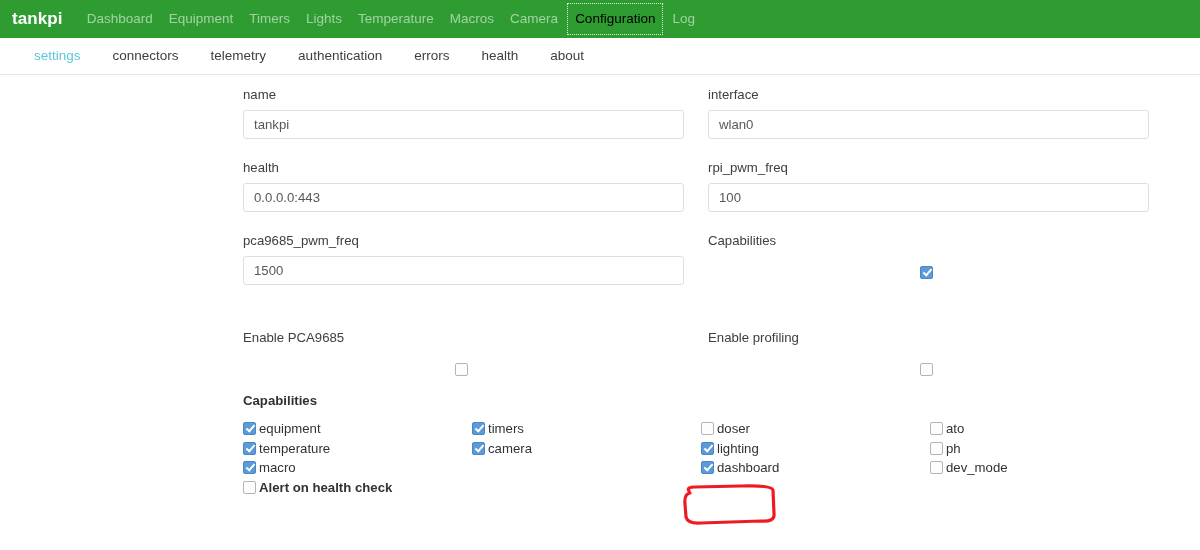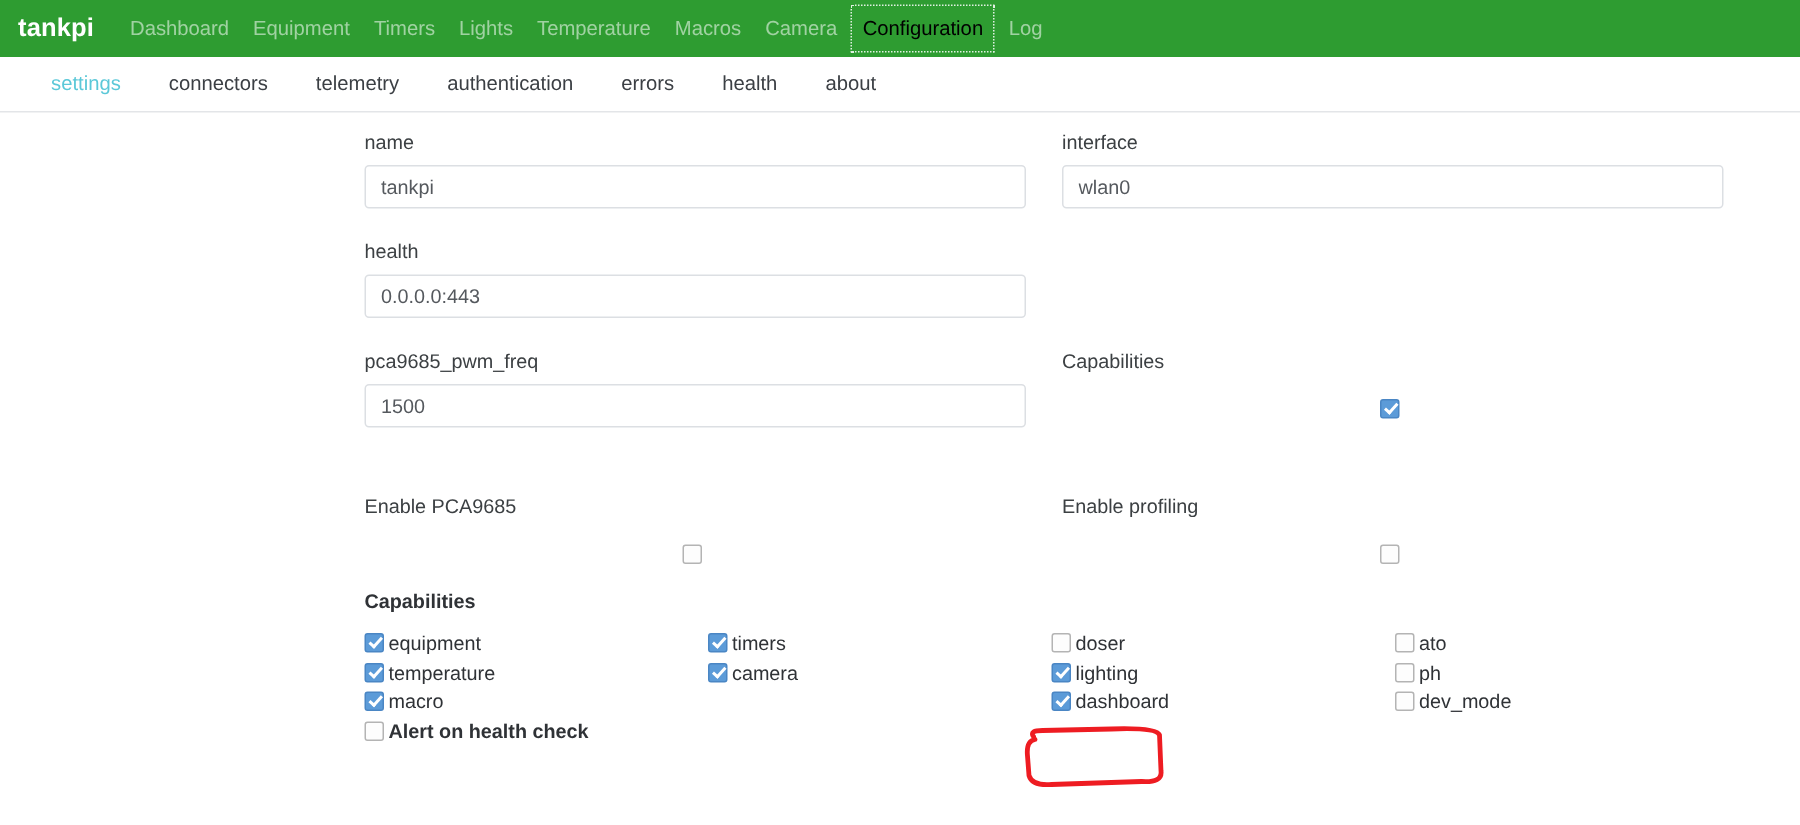--- a/index.html
+++ b/index.html
@@ -241,20 +241,24 @@
       </div>
     </div>
 
     <div class="field-gap"></div>
 
     <div class="row">
       <div class="col">
         <div class="field-label">health</div>
         <input class="text-input" type="text" value="0.0.0.0:443" style="">
       </div>
+      <div class="col">
+        <div class="field-label">rpi_pwm_freq</div>
+        <input class="text-input" type="text" value="100" style="">
+      </div>
     </div>
 
     <div class="field-gap"></div>
 
     <div class="row">
       <div class="col">
         <div class="field-label">pca9685_pwm_freq</div>
         <input class="text-input" type="text" value="1500" style="">
       </div>
       <div class="col">

